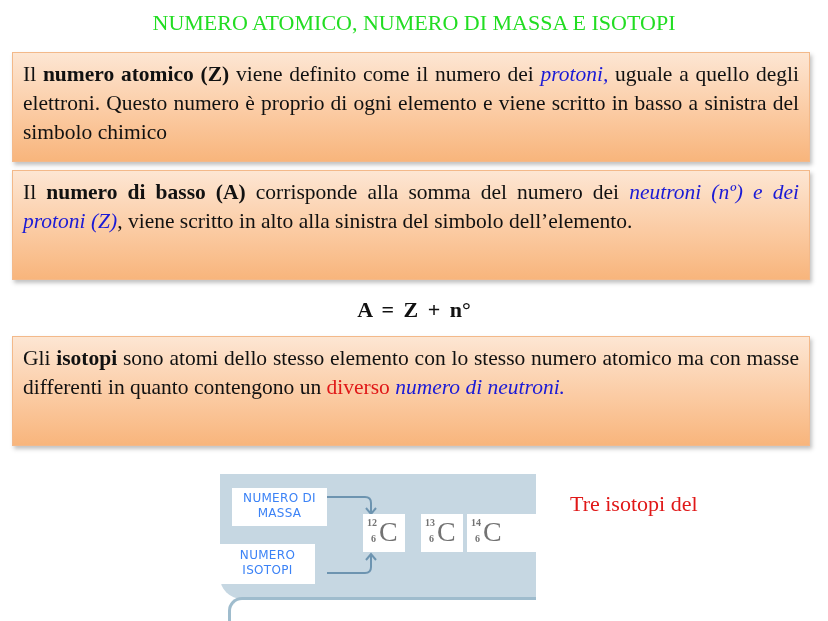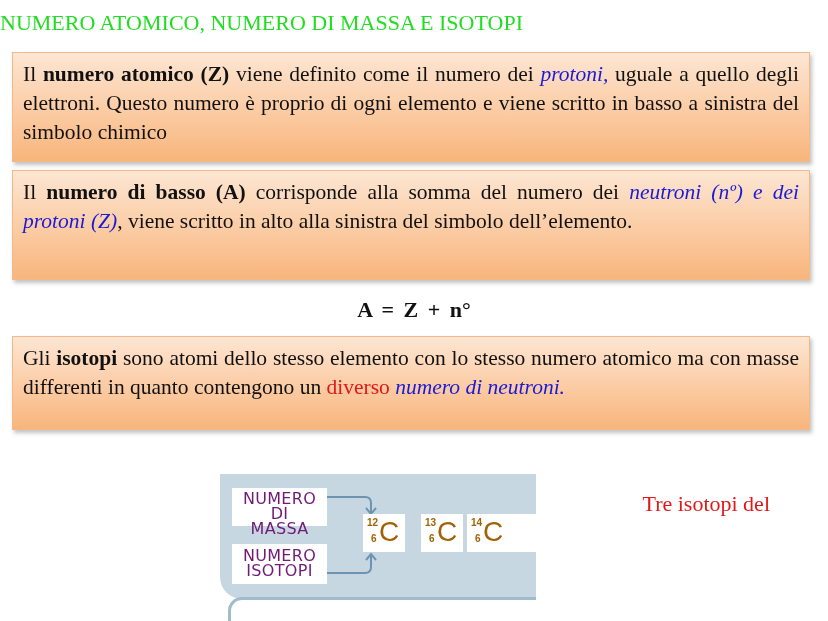--- a/index.html
+++ b/index.html
@@ -1,70 +1,70 @@
 <!DOCTYPE html>
 <html><head>
 <meta charset="utf-8">
 <style>
   html, body { margin: 0; padding: 0; }
   body {
     width: 828px; height: 621px; background: #ffffff; position: relative; overflow: hidden;
     font-family: "Liberation Serif", serif;
   }
   .title {
-    position: absolute; left: 0; top: 10px; width: 828px; text-align: left;
+    position: absolute; left: 0; top: 10px; width: 828px; text-align: center;
     color: #22dd22; font-size: 22px; letter-spacing: 0px;
   }
   .box {
     position: absolute; left: 12px; width: 798px;
     background: linear-gradient(to bottom, #fde6d3 0%, #fbcba3 55%, #f8b57c 100%);
     border: 1px solid #f3b98a;
     box-shadow: 2px 3px 4px rgba(120,120,120,0.45);
     box-sizing: border-box;
     padding: 7px 10px 0 10px;
     font-size: 21.5px; line-height: 29px; color: #111;
     text-align: justify; text-align-last: left;
   }
   #box1 { top: 52px; height: 110px; }
   #box2 { top: 170px; height: 110px; }
-  #box3 { top: 336px; height: 94px; }
+  #box3 { top: 336px; height: 110px; }
   .b { font-weight: bold; }
   .blue { color: #1a1ad6; font-style: italic; }
   .red { color: #e01818; }
   .formula {
     position: absolute; left: 0; top: 297px; width: 828px; text-align: center;
     font-family: Liberation Serif, serif; font-weight: bold; font-size: 22px; color: #111;
     word-spacing: 4px;
   }
   .diagram {
     position: absolute; left: 220px; top: 474px; width: 316px; height: 125px;
     background: #c6d7e2; border-bottom-left-radius: 22px;
   }
   .diagram-line {
     position: absolute; left: 228px; top: 597px; width: 308px; height: 24px;
     border-top: 3px solid #9fbccd; border-left: 3px solid #9fbccd; border-top-left-radius: 14px;
     box-sizing: border-box;
   }
   .label-box {
-    position: absolute; background: #fff; color: #701a75;
-    font-family: "DejaVu Sans", sans-serif; font-size: 16px; line-height: 15px;
+    position: absolute; background: #fff; color: #3b82f6;
+    font-family: "DejaVu Sans", sans-serif; font-size: 12px; line-height: 15px;
     text-align: center; letter-spacing: 0.3px;
   }
   #lbl-mass { left: 232px; top: 488px; width: 95px; height: 38px; padding-top: 3px; box-sizing: border-box; }
-  #lbl-atomic { left: 232px; top: 544px; width: 95px; height: 40px; padding-top: 4px; box-sizing: border-box; }
+  #lbl-atomic { left: 220px; top: 544px; width: 95px; height: 40px; padding-top: 4px; box-sizing: border-box; }
   .arrow { position: absolute; }
   .iso {
     position: absolute; top: 514px; width: 42px; height: 38px; background: #fff;
-    font-family: Liberation Sans, sans-serif; color: #a16207;
+    font-family: Liberation Serif, serif; color: #737373;
   }
   .iso .sym { position: absolute; left: 16px; top: 2px; font-size: 28px; line-height: 32px; font-weight: 300; }
   .iso .mass { position: absolute; left: 4px; top: 4px; font-size: 10px; font-weight: bold; line-height: 10px; }
   .iso .atomic { position: absolute; left: 8px; top: 20px; font-size: 10px; font-weight: bold; line-height: 10px; }
   .caption {
-    position: absolute; left: 570px; top: 490px; width: 200px; text-align: right;
+    position: absolute; left: 570px; top: 490px; width: 200px; text-align: left;
     color: #e01818; font-size: 22px; line-height: 28px;
   }
 </style>
 </head>
 <body>
 
 <div class="title">NUMERO ATOMICO, NUMERO DI MASSA E ISOTOPI</div>
 
 <div class="box" id="box1"><span>Il </span><span class="b">numero atomico (Z)</span><span> viene definito come il numero dei </span><span class="blue">protoni,</span><span> uguale a quello degli elettroni. Questo numero è proprio di ogni elemento e viene scritto in basso a sinistra del simbolo chimico</span></div>
 

